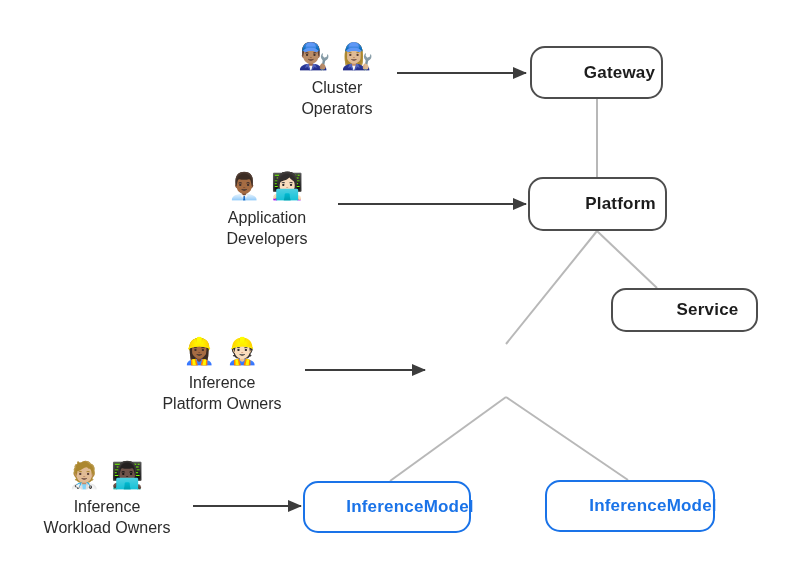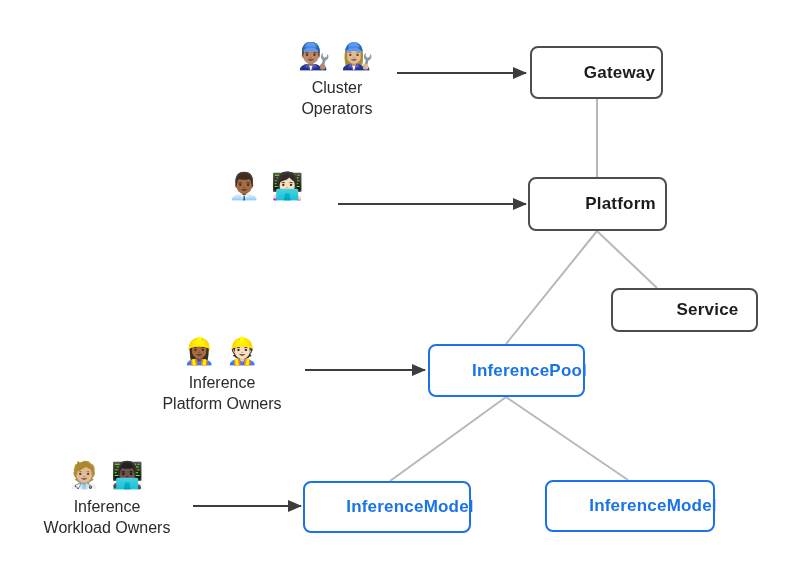--- a/index.html
+++ b/index.html
@@ -23,21 +23,21 @@
     height: 572px;
   }
   .node {
     position: absolute;
     box-sizing: border-box;
     display: flex;
     align-items: center;
     justify-content: center;
     background: #ffffff;
     border: 2px solid #4d4d4d;
-    border-radius: 8px;
+    border-radius: 15px;
     font-size: 17px;
     font-weight: bold;
     color: #1c1c1c;
     letter-spacing: 0.2px;
     padding-left: 46px;
   }
   .node.blue {
     border-color: #1a73e8;
     color: #1a73e8;
   }
@@ -101,40 +101,39 @@
   </div>
 
   <div class="node" id="node-httproute">
     <span>Platform</span>
   </div>
 
   <div class="node" id="node-service">
     <span>Service</span>
   </div>
 
-  <div class="node blue" id="node-inferencepool">
-    <span>InferencePool</span>
-  </div>
 
   <div class="node blue" id="node-inferencemodel-1">
     <span>InferenceModel</span>
   </div>
 
   <div class="node blue" id="node-inferencemodel-2">
     <span>InferenceModel</span>
   </div>
 
   <div class="persona" id="persona-cluster-operators">
     <div class="emojis">👨🏽‍🔧 👩🏼‍🔧</div>
     <div class="label">Cluster
 Operators</div>
   </div>
 
   <div class="persona" id="persona-application-developers">
     <div class="emojis">👨🏾‍💼 👩🏻‍💻</div>
+    <div class="label">Application
+Developers</div>
   </div>
 
   <div class="persona" id="persona-inference-platform-owners">
     <div class="emojis">👷🏾‍♀️ 👷🏻</div>
     <div class="label">Inference
 Platform Owners</div>
   </div>
 
   <div class="persona" id="persona-inference-workload-owners">
     <div class="emojis">🧑🏼‍⚕️ 👨🏿‍💻</div>

